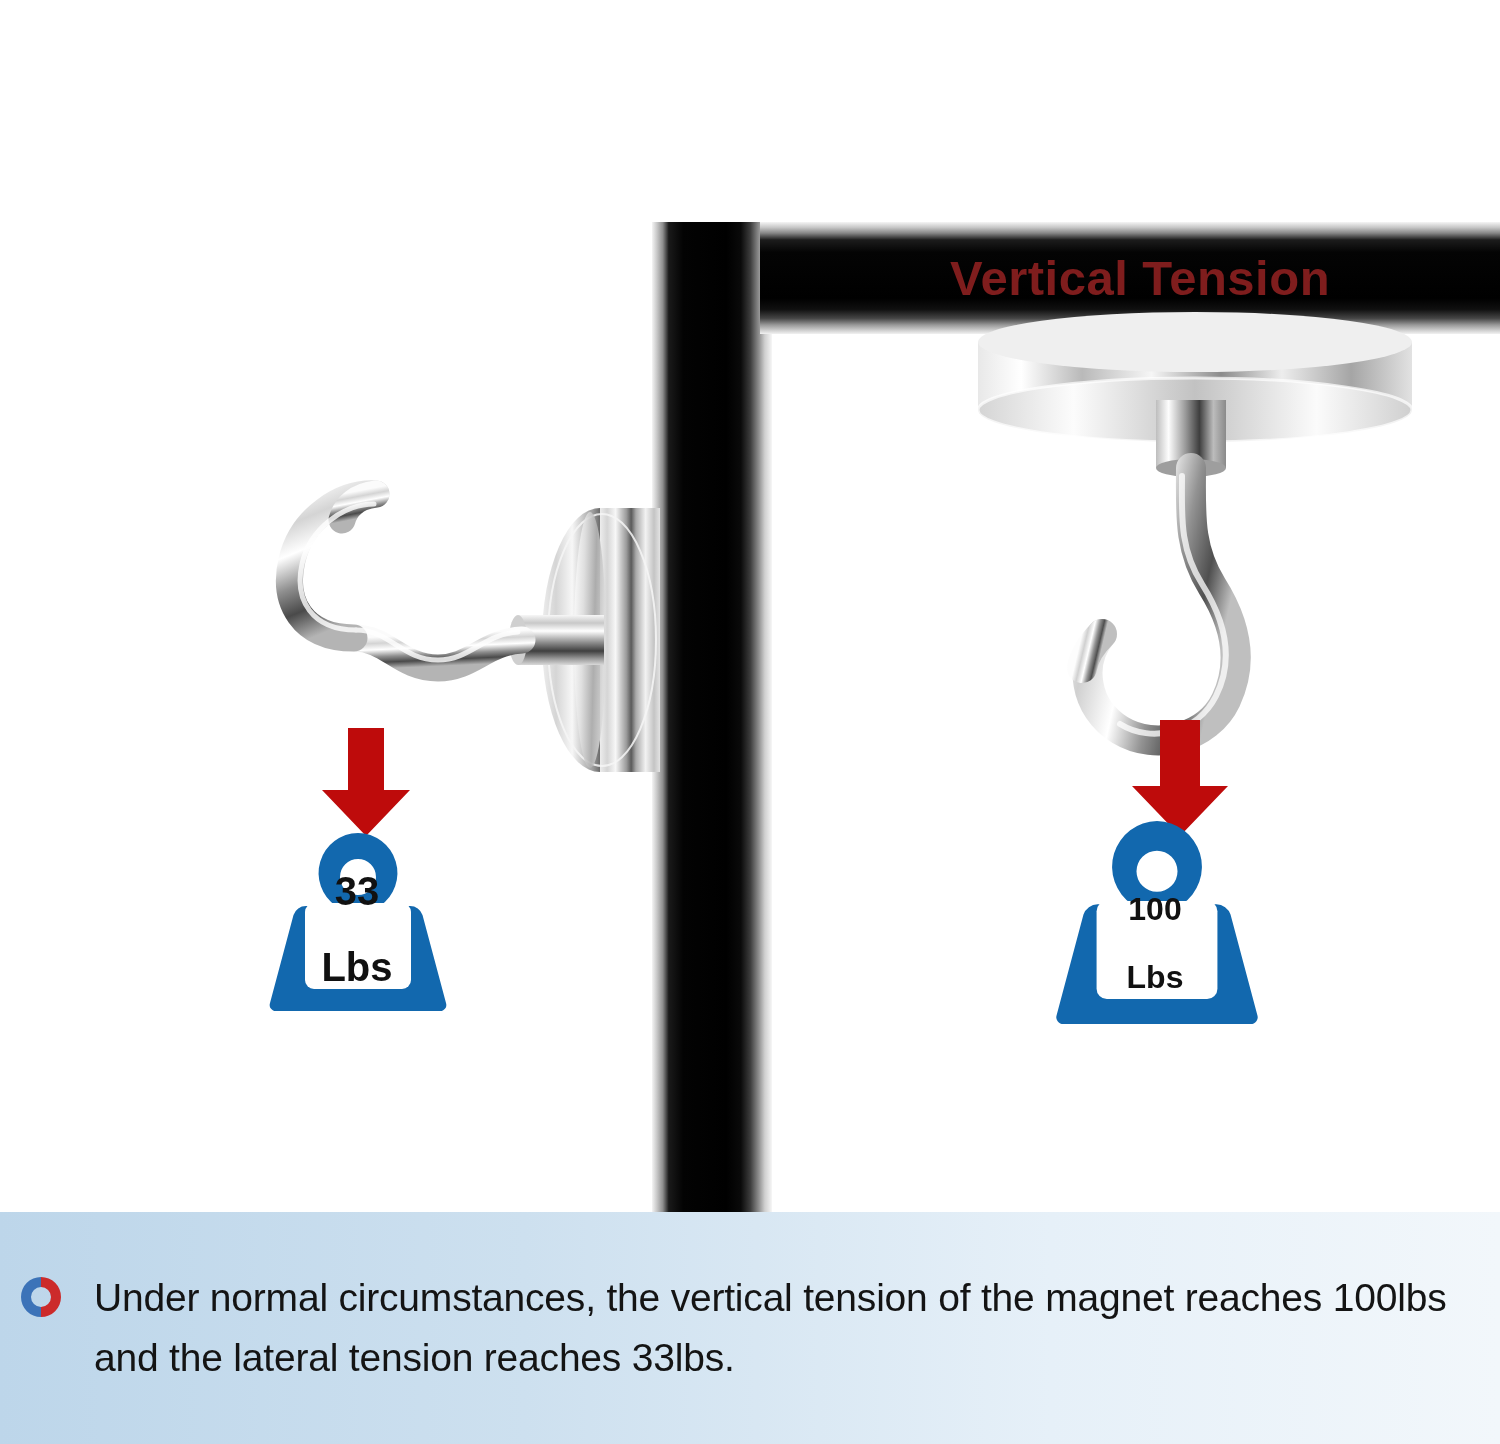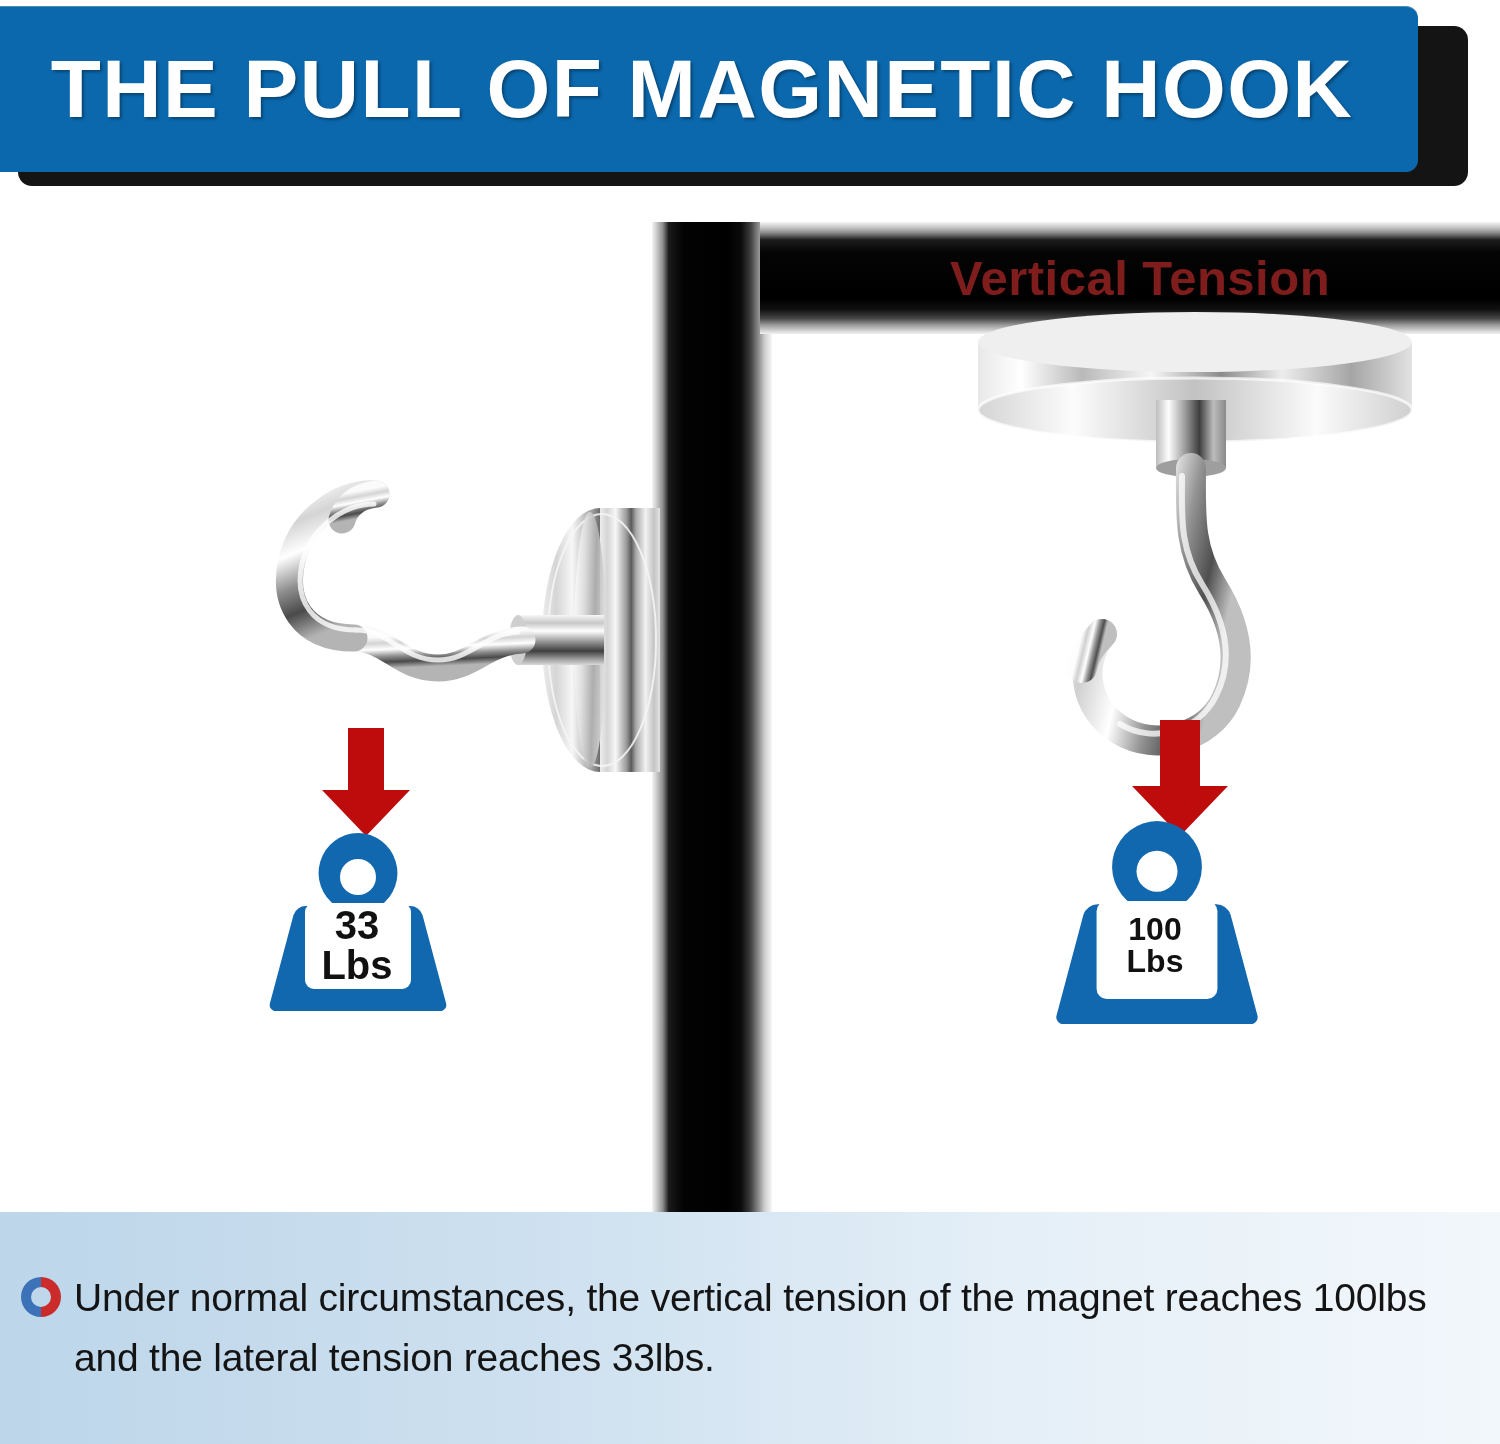--- a/index.html
+++ b/index.html
@@ -151,26 +151,27 @@
   
   .weight { position: absolute; }
   #weight-left  { left: 258px; top: 625px; }
   #weight-right { left: 1032px; top: 612px; }
 
   .weight-text {
     position: absolute;
     display: flex;
     flex-direction: column;
     align-items: center;
-    justify-content: center;
+    justify-content: flex-end;
     color: #111111;
     font-weight: 700;
     line-height: 1.0;
     font-family: "Liberation Sans", sans-serif;
     pointer-events: none;
+    gap: 36px;
   }
   #weight-left .weight-text {
     left: 47px; top: 78px; width: 104px; height: 84px; font-size: 40px;
   }
   #weight-right .weight-text {
     left: 57px; top: 85px; width: 132px; height: 96px; font-size: 32px;
   }
 
   
   #caption {
@@ -178,21 +179,21 @@
     left: 0px;
     top: 1212px;
     width: 1500px;
     height: 232px;
     background: linear-gradient(to right, #bdd6ea 0%, #cde0ef 35%, #e6f0f8 70%, #f2f7fb 100%);
     display: flex;
     align-items: center;
   }
   #caption-inner {
     position: relative;
-    padding-left: 12px;
+    padding-left: 32px;
     padding-right: 30px;
     width: 100%;
     box-sizing: border-box;
   }
   #caption-bullet {
     position: absolute;
     left: 18px;
     top: 6px;
   }
   #caption-text {
@@ -202,26 +203,20 @@
     font-family: "Liberation Sans", sans-serif;
     padding-left: 62px;
     letter-spacing: -0.2px;
   }
 </style>
 </head>
 <body>
 
 <div id="page">
 
-  <div id="banner-wrap">
-    <div id="banner-shadow"></div>
-    <div id="banner">
-      <div id="banner-title">THE PULL OF MAGNETIC HOOK</div>
-    </div>
-  </div>
 
   <div id="stage">
 
     <div class="bar-vert"></div>
     <div class="bar-horiz"></div>
 
     <svg class="art" id="magnet-horizontal" width="430" height="470" viewBox="0 0 430 470">
       <defs>
         <linearGradient id="discSide" x1="0" y1="0" x2="1" y2="0">
           <stop offset="0%" stop-color="#ededed"></stop>

